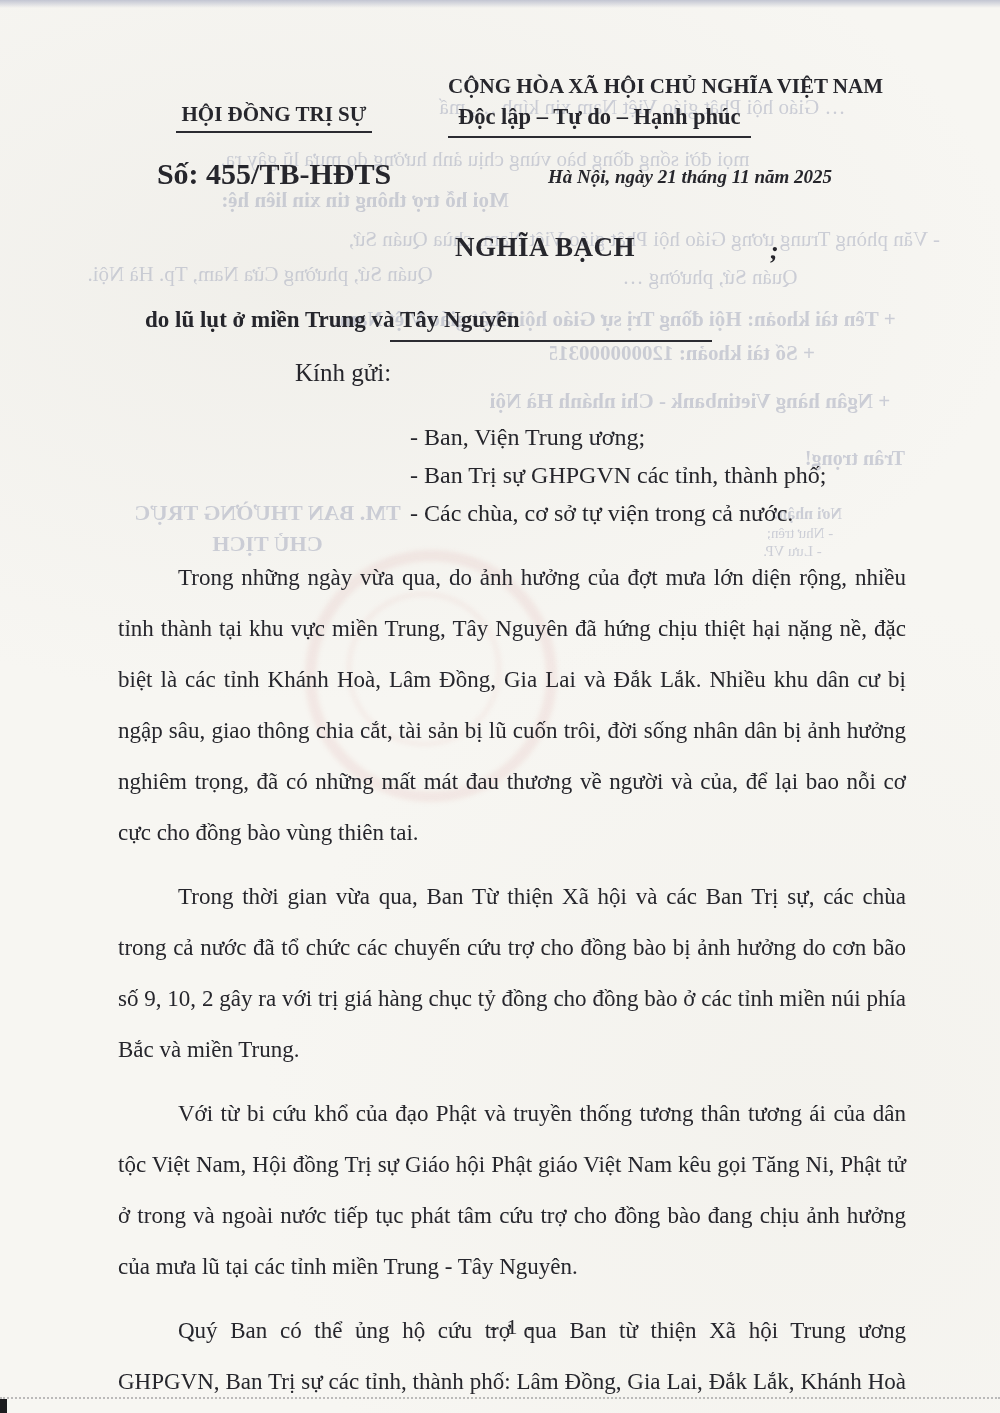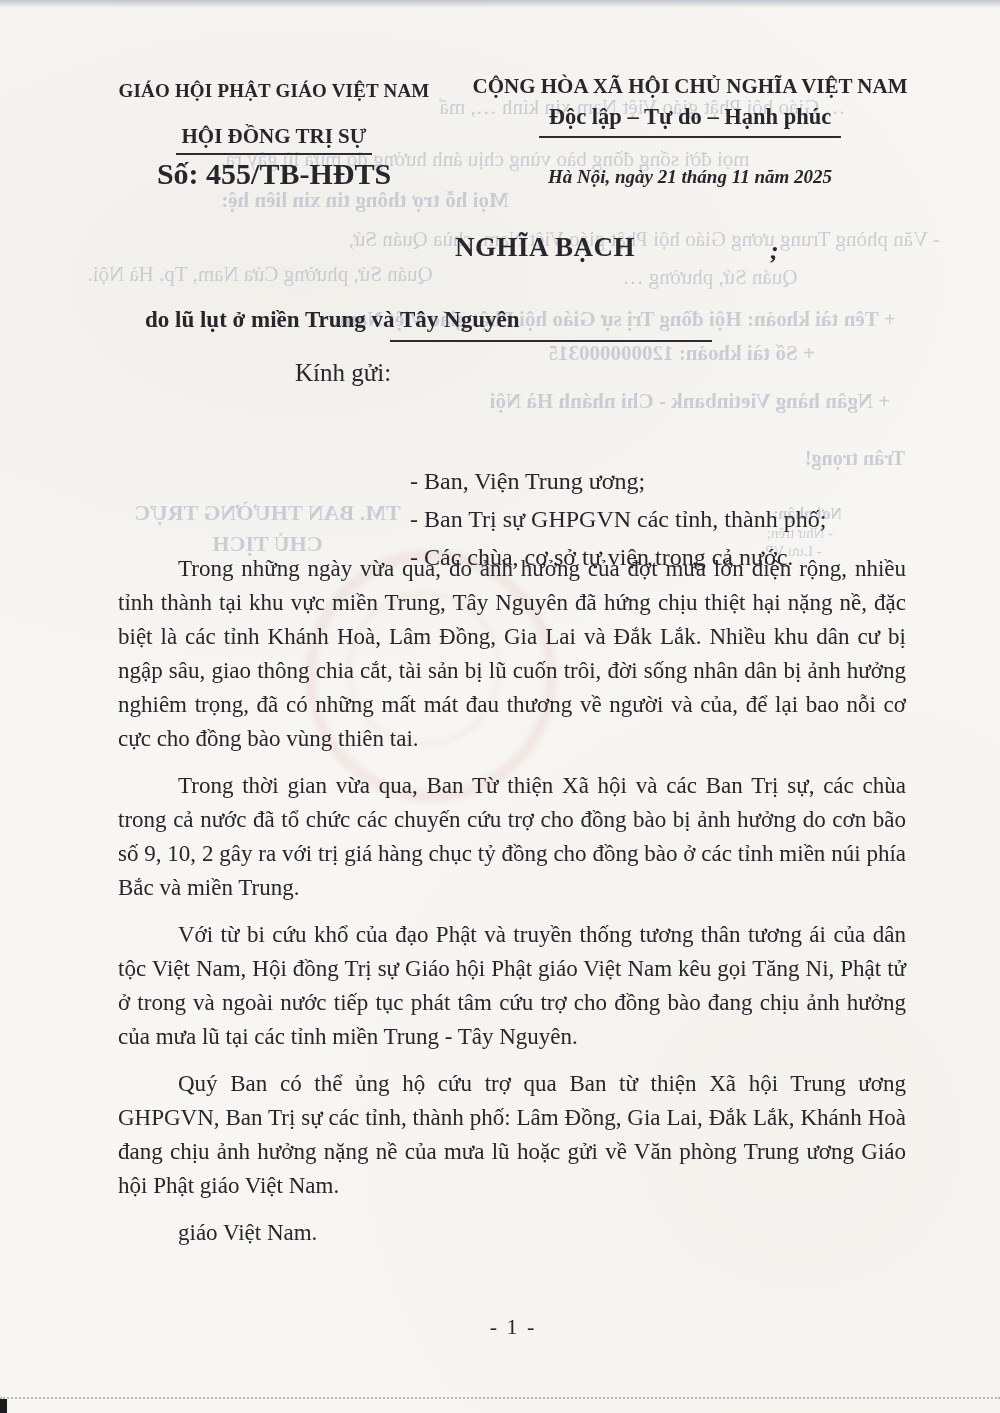--- a/index.html
+++ b/index.html
@@ -24,43 +24,43 @@
   .stamp-ghost-outer,.stamp-ghost-inner{position:absolute;border-radius:50%;filter:blur(2.5px);}
   .stamp-ghost-outer{left:305px;top:550px;width:230px;height:230px;border:11px solid rgba(204,88,88,.09);}
   .stamp-ghost-inner{left:347px;top:592px;width:146px;height:146px;border:4px solid rgba(204,88,88,.08);}
   
   .header-left{position:absolute;left:118px;top:80px;width:312px;text-align:center;}
   .org1{font-size:19px;font-weight:bold;letter-spacing:.2px;}
   .org2{display:inline-block;margin-top:4px;font-size:21px;font-weight:bold;
     border-bottom:2px solid #2b2b31;padding:0 6px 4px;}
   .doc-number{position:absolute;left:118px;top:157px;width:312px;text-align:center;
     font-size:30px;font-weight:bold;}
-  .header-right{position:absolute;left:448px;top:74px;width:484px;text-align:center;}
+  .header-right{position:absolute;left:448px;top:74px;width:484px;}
   .nat1{font-size:21px;font-weight:bold;}
   .nat2{display:inline-block;margin-top:5px;font-size:22.5px;font-weight:bold;
     border-bottom:2px solid #2b2b31;padding:0 10px 6px;}
   .place-date{position:absolute;left:448px;top:157px;width:484px;text-align:center;
     font-size:19px;font-weight:bold;font-style:italic;margin-top:9px;}
   
   .title-main{position:absolute;left:145px;top:232px;width:800px;text-align:center;
     font-size:27px;font-weight:bold;letter-spacing:.5px;}
   .title-mark{position:absolute;left:770px;top:236px;font-size:26px;font-weight:bold;font-style:italic;}
   .title-sub1{position:absolute;left:145px;top:273px;width:800px;text-align:center;
     font-size:23px;font-weight:bold;}
   .title-sub2{position:absolute;left:145px;top:307px;width:800px;text-align:left;
     font-size:23px;font-weight:bold;}
   .sub-underline{position:absolute;left:390px;top:340px;width:322px;height:2px;background:#2b2b31;}
   
   .salute-label{position:absolute;left:295px;top:359px;font-size:25px;}
-  .recipients{position:absolute;left:410px;top:418px;margin-top:44px;}
+  .recipients{position:absolute;left:410px;top:418px;}
   .recipients div{font-size:24px;line-height:38px;}
   
   .body-text{position:absolute;left:118px;top:552px;width:788px;}
   .body-text p{
-    margin:0 0 13px 0;font-size:23px;line-height:34px;
+    margin:0 0 13px 0;font-size:23px;line-height:51px;
     text-align:justify;text-indent:60px;
   }
   
   .page-number{position:absolute;left:0;top:1314px;width:1026px;text-align:center;
     font-size:22px;letter-spacing:2px;}
   .bottom-dots{position:absolute;left:0;top:1397px;width:1000px;height:0;
     border-top:2px dotted rgba(90,90,95,.38);}
   .corner-mark{position:absolute;left:0;top:1399px;width:7px;height:14px;background:#1c1c1f;}
 </style>
 </head>
@@ -84,21 +84,21 @@
       <div style="top: 505px; left: 760px; width: 95px; font-size: 16px; font-weight: bold;">Nơi nhận:</div>
       <div style="top: 525px; left: 755px; width: 90px; font-size: 15px;">- Như trên;</div>
       <div style="top: 543px; left: 750px; width: 85px; font-size: 15px;">- Lưu VP.</div>
       <div style="top: 500px; left: 120px; width: 295px; font-size: 22px; font-weight: bold;">TM. BAN THƯỜNG TRỰC</div>
       <div style="top: 531px; left: 205px; width: 125px; font-size: 22px; font-weight: bold;">CHỦ TỊCH</div>
     </div>
   <div class="stamp-ghost-outer"></div>
   <div class="stamp-ghost-inner"></div>
 
   <div class="header-left">
-    <div class="org1">GIÁO HỘI PHẬT GIÁO VIỆT NAM</div><br>
+    <br>
     <span class="org2">HỘI ĐỒNG TRỊ SỰ</span>
   </div>
   <div class="doc-number">Số: 455/TB-HĐTS</div>
 
   <div class="header-right">
     <div class="nat1">CỘNG HÒA XÃ HỘI CHỦ NGHĨA VIỆT NAM</div>
     <span class="nat2">Độc lập – Tự do – Hạnh phúc</span>
   </div>
   <div class="place-date">Hà Nội, ngày 21 tháng 11 năm 2025</div>
 

